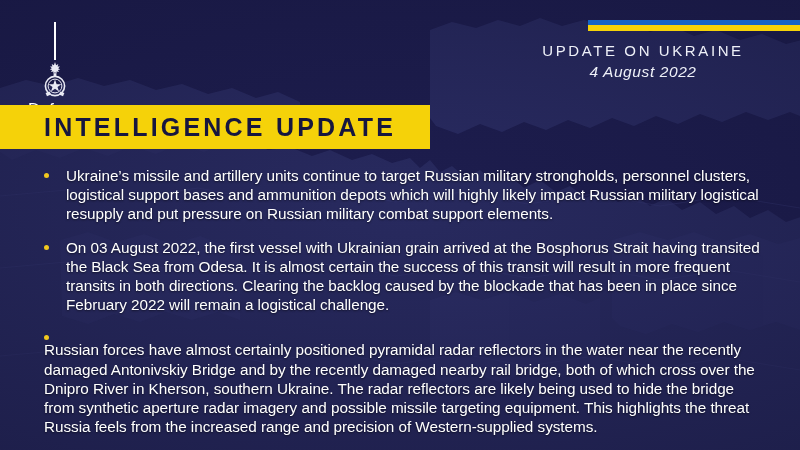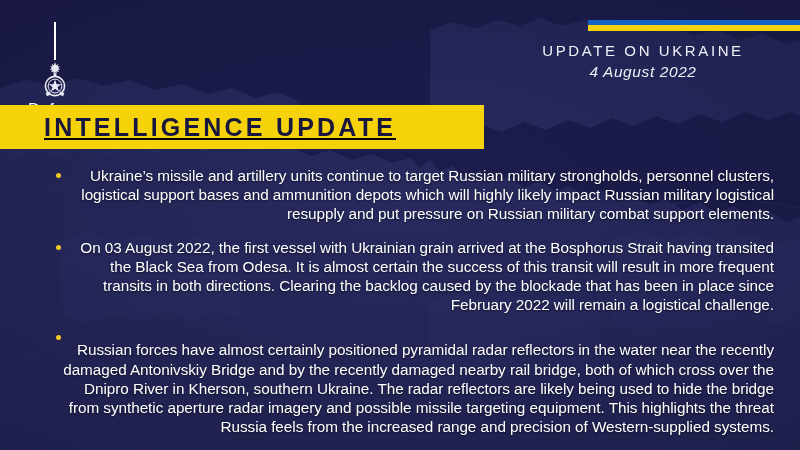--- a/index.html
+++ b/index.html
@@ -124,45 +124,43 @@
     font-style: italic;
     letter-spacing: 0.6px;
     white-space: nowrap;
   }
 
   
   .banner {
     position: absolute;
     left: 0;
     top: 105px;
-    width: 484px;
+    width: 430px;
     height: 44px;
     background: #f5d209;
     display: flex;
     align-items: center;
     z-index: 6;
-    text-decoration: underline;
   }
   .banner-text {
     color: #16163f;
     font-size: 25px;
     font-weight: 700;
     letter-spacing: 3.2px;
     padding-left: 44px;
     white-space: nowrap;
   }
 
   
   .bullets {
     position: absolute;
-    left: 56px;
+    left: 44px;
     top: 166px;
     width: 718px;
     z-index: 6;
-    text-align: right;
   }
   .bullet-row {
     display: flex;
     align-items: flex-start;
     margin-bottom: 14px;
   }
   .bullet-row:last-child { margin-bottom: 0; flex-direction: column; }
   .dot {
     flex: none;
     width: 5px;

